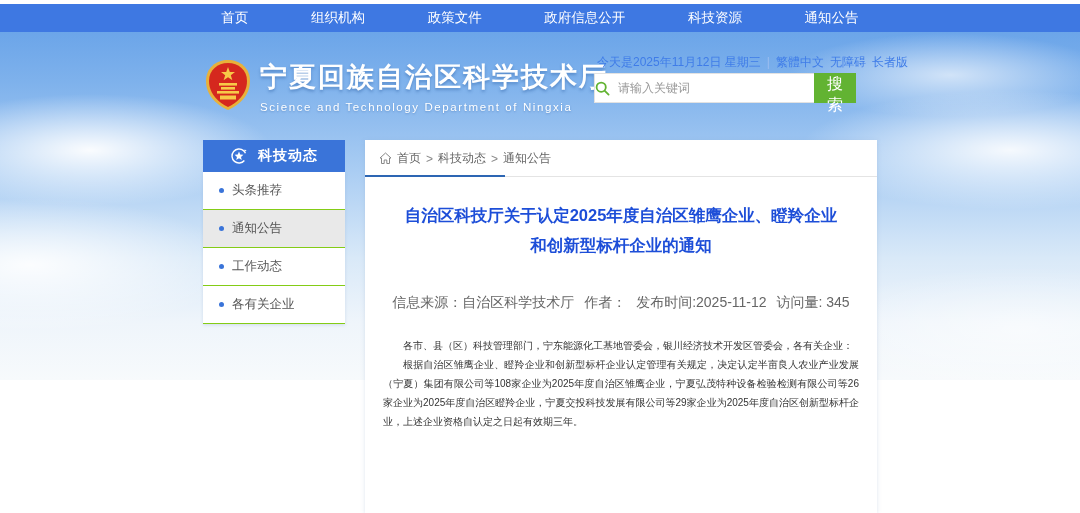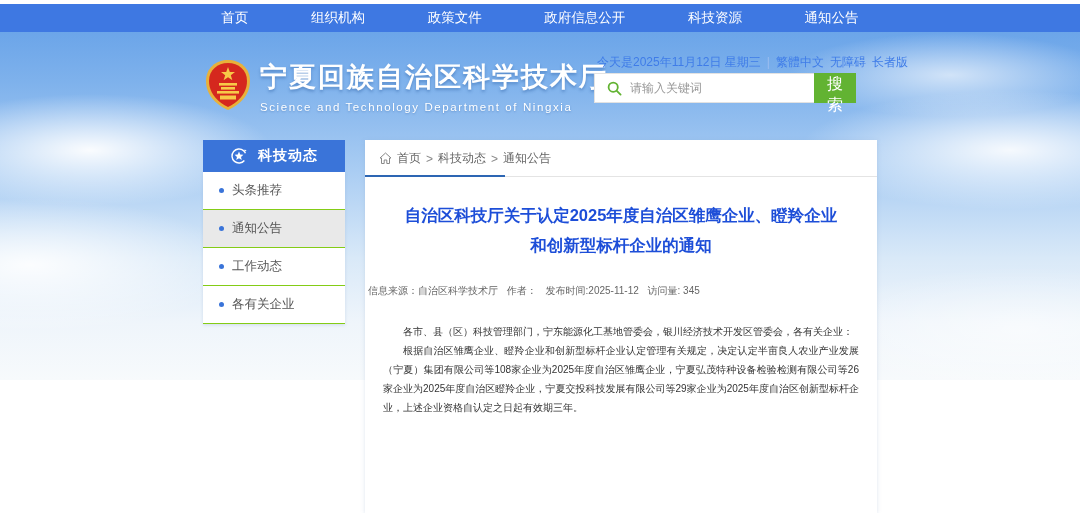--- a/index.html
+++ b/index.html
@@ -26,21 +26,21 @@
   .site-title{color:#ffffff;font-size:27px;font-weight:bold;letter-spacing:2px;
     text-shadow:0 2px 3px rgba(40,90,160,0.45);white-space:nowrap;}
   .site-sub{color:#ffffff;font-size:11.5px;letter-spacing:1.6px;margin-top:6px;
     text-shadow:0 1px 2px rgba(40,90,160,0.4);white-space:nowrap;}
   .util-line{position:absolute;top:54px;left:597px;width:278px;display:flex;
     justify-content:space-between;font-size:12px;color:#3f7ce8;white-space:nowrap;}
   .util-links span{margin-left:6px;cursor:pointer;}
   .util-sep{color:#9bbdf0;margin-left:10px;}
   .searchbar{position:absolute;top:73px;left:594px;width:262px;height:30px;display:flex;}
   .search-box{flex:1;background:#ffffff;border:1px solid #e2e2e2;border-right:none;
-    display:flex;align-items:center;padding-left:12px;}
+    display:flex;align-items:center;padding-left:0;}
   .search-box input{border:none;outline:none;font-size:12px;color:#333;width:170px;
     font-family:"Liberation Sans","DejaVu Sans",sans-serif;background:transparent;}
   .search-box input::placeholder{color:#999;}
   .search-btn{width:42px;background:#62b332;color:#ffffff;font-size:16px;border:none;
     cursor:pointer;font-family:Liberation Serif, serif;}
   .mag{margin-right:6px;}
   
   .sidebar{position:absolute;left:203px;top:140px;width:142px;}
   .sidebar-head{height:32px;background:#3a74d9;color:#fff;display:flex;align-items:center;
     justify-content:center;font-size:14px;font-weight:bold;letter-spacing:1px;}
@@ -54,21 +54,21 @@
   .content{position:absolute;left:365px;top:140px;width:512px;height:373px;background:#ffffff;
     box-shadow:0 1px 4px rgba(120,150,190,0.25);}
   .crumb{display:flex;align-items:center;padding:10px 14px 9px;font-size:12px;color:#666;}
   .crumb a{color:#666;text-decoration:none;cursor:pointer;}
   .crumb .sep{margin:0 5px;color:#888;}
   .crumb svg{margin-right:5px;}
   .rule{position:relative;height:1px;background:#e4e4e4;margin:0;}
   .rule::before{content:"";position:absolute;left:0;top:-1px;width:140px;height:2px;background:#2d66b3;}
   .art-title{margin:24px 30px 0;text-align:center;font-size:16.5px;font-weight:bold;
     color:#1d4ed8;line-height:1.8;}
-  .art-meta{margin-top:24px;font-size:10px;color:#666;}
+  .art-meta{margin-top:34px;text-align:center;font-size:14px;color:#666;}
   .art-meta span{margin:0 3px;}
   .art-body{margin:24px 18px 0;font-size:10px;color:#333;line-height:1.9;text-align:justify;}
   .art-body p{margin:0;text-indent:2em;}
 </style>
 </head>
 <body>
 
 <div class="page">
 
   <div class="top-white"></div>

